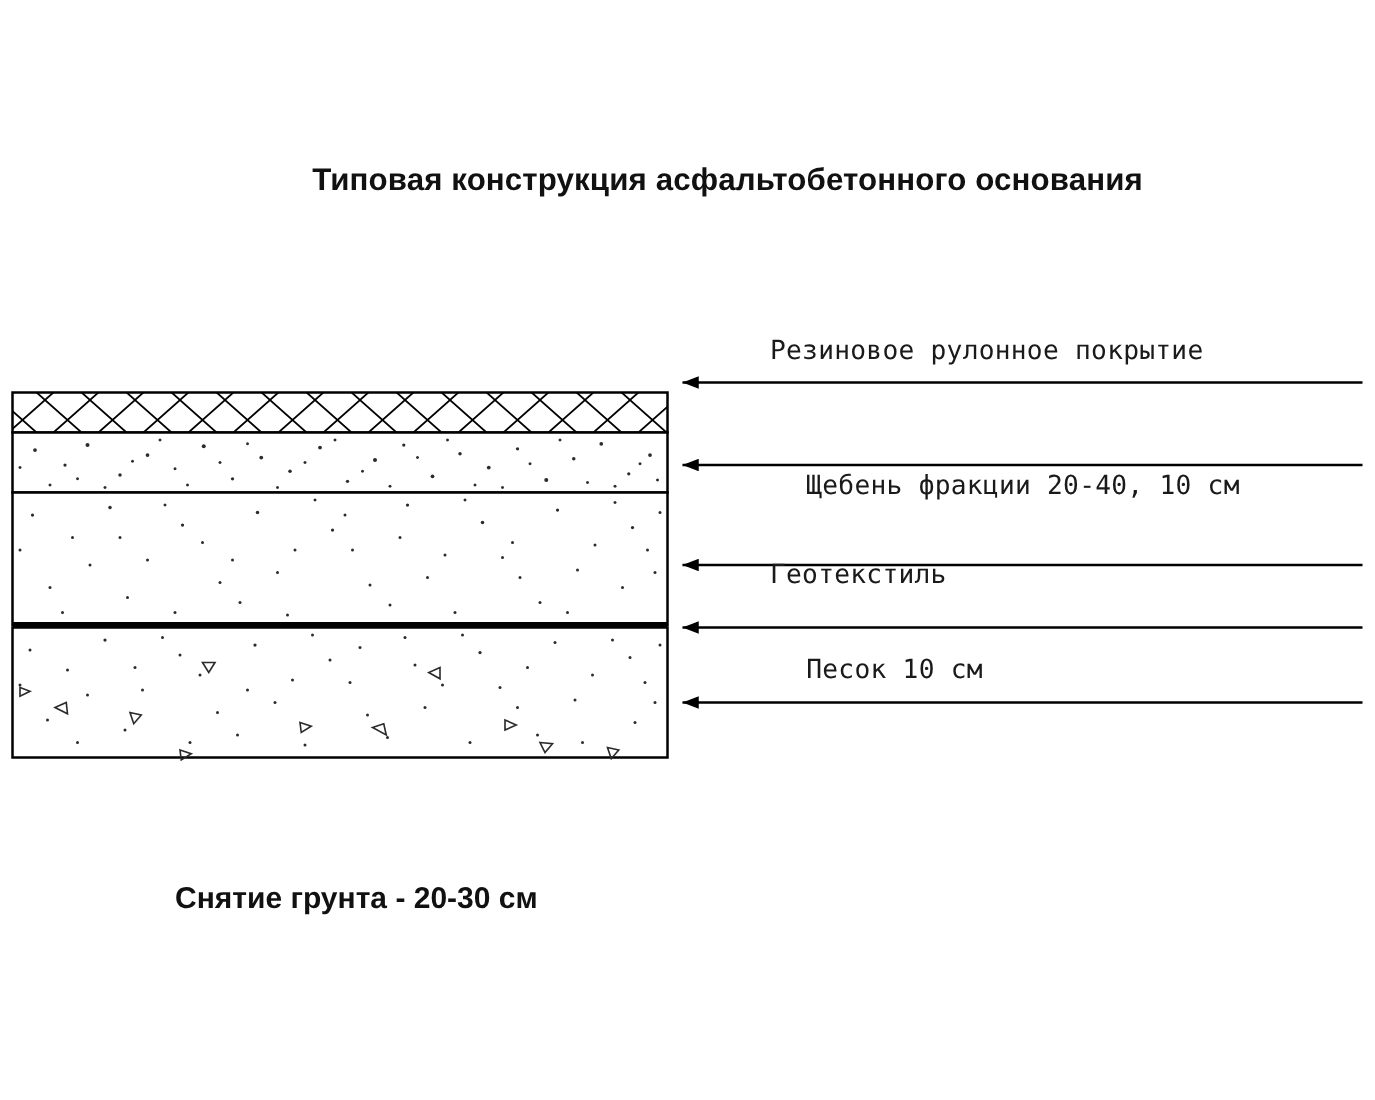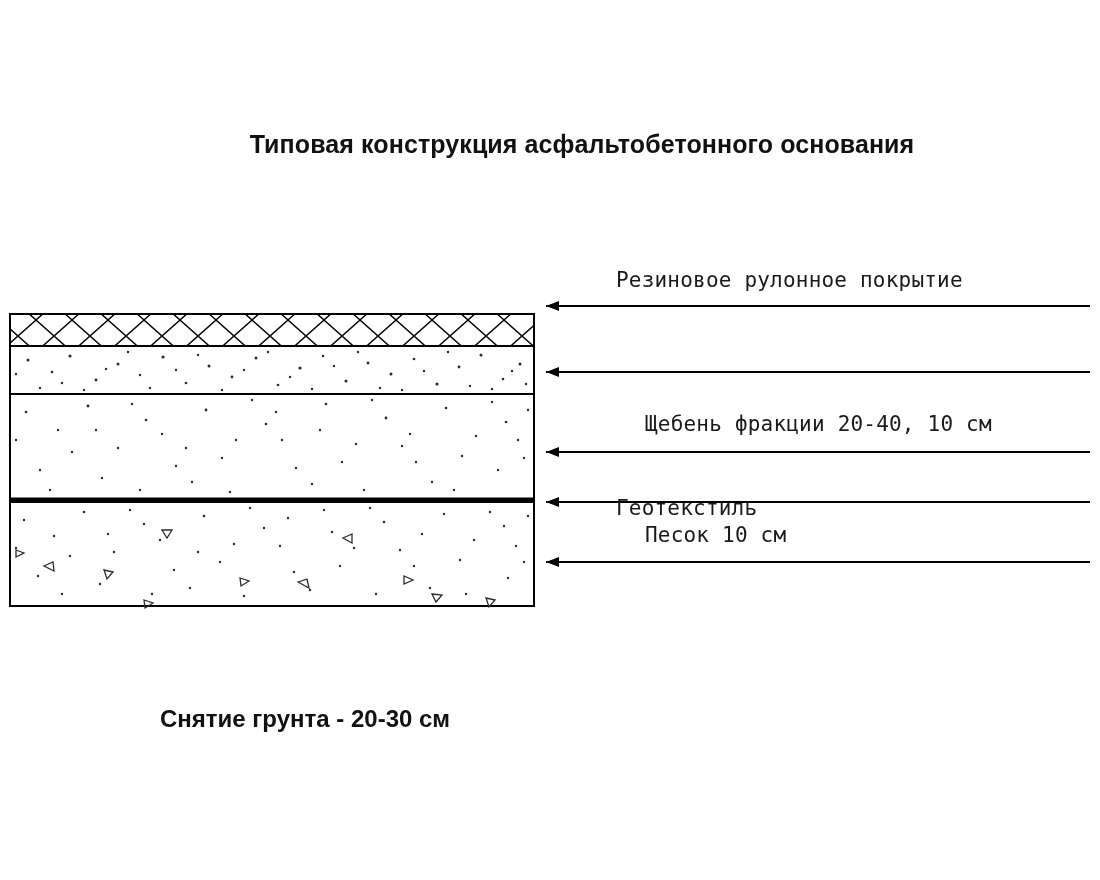--- a/index.html
+++ b/index.html
@@ -39,42 +39,41 @@
   }
 
   .footnote {
     position: absolute;
     left: 140px;
     top: 705px;
     font-size: 24px;
     font-weight: bold;
     color: #111111;
     white-space: nowrap;
-    margin-left: 20px;
   }
 
   svg.diagram {
     position: absolute;
     left: 0;
     top: 0;
   }
 
   .lbl {
     position: absolute;
     font-family: "DejaVu Sans Mono", monospace;
     font-size: 21px;
     letter-spacing: 0.2px;
     color: #1a1a1a;
     white-space: nowrap;
     margin-left: 27px;
   }
   .lbl-1 { left: 589px; top: 268px; }
   .lbl-2 { left: 589px; top: 335px; }
-  .lbl-3 { left: 589px; top: 412px; padding-left: 29px; }
-  .lbl-4 { left: 589px; top: 496px; }
+  .lbl-3 { left: 589px; top: 376px; padding-left: 29px; }
+  .lbl-4 { left: 589px; top: 447px; }
   .lbl-5 { left: 618px; top: 523px; }
 </style>
 </head>
 <body>
 
 <div id="stage">
 
   <div class="title">Типовая конструкция асфальтобетонного основания</div>
 
   <svg class="diagram" width="1100" height="880" viewBox="0 0 1100 880" aria-hidden="true">

